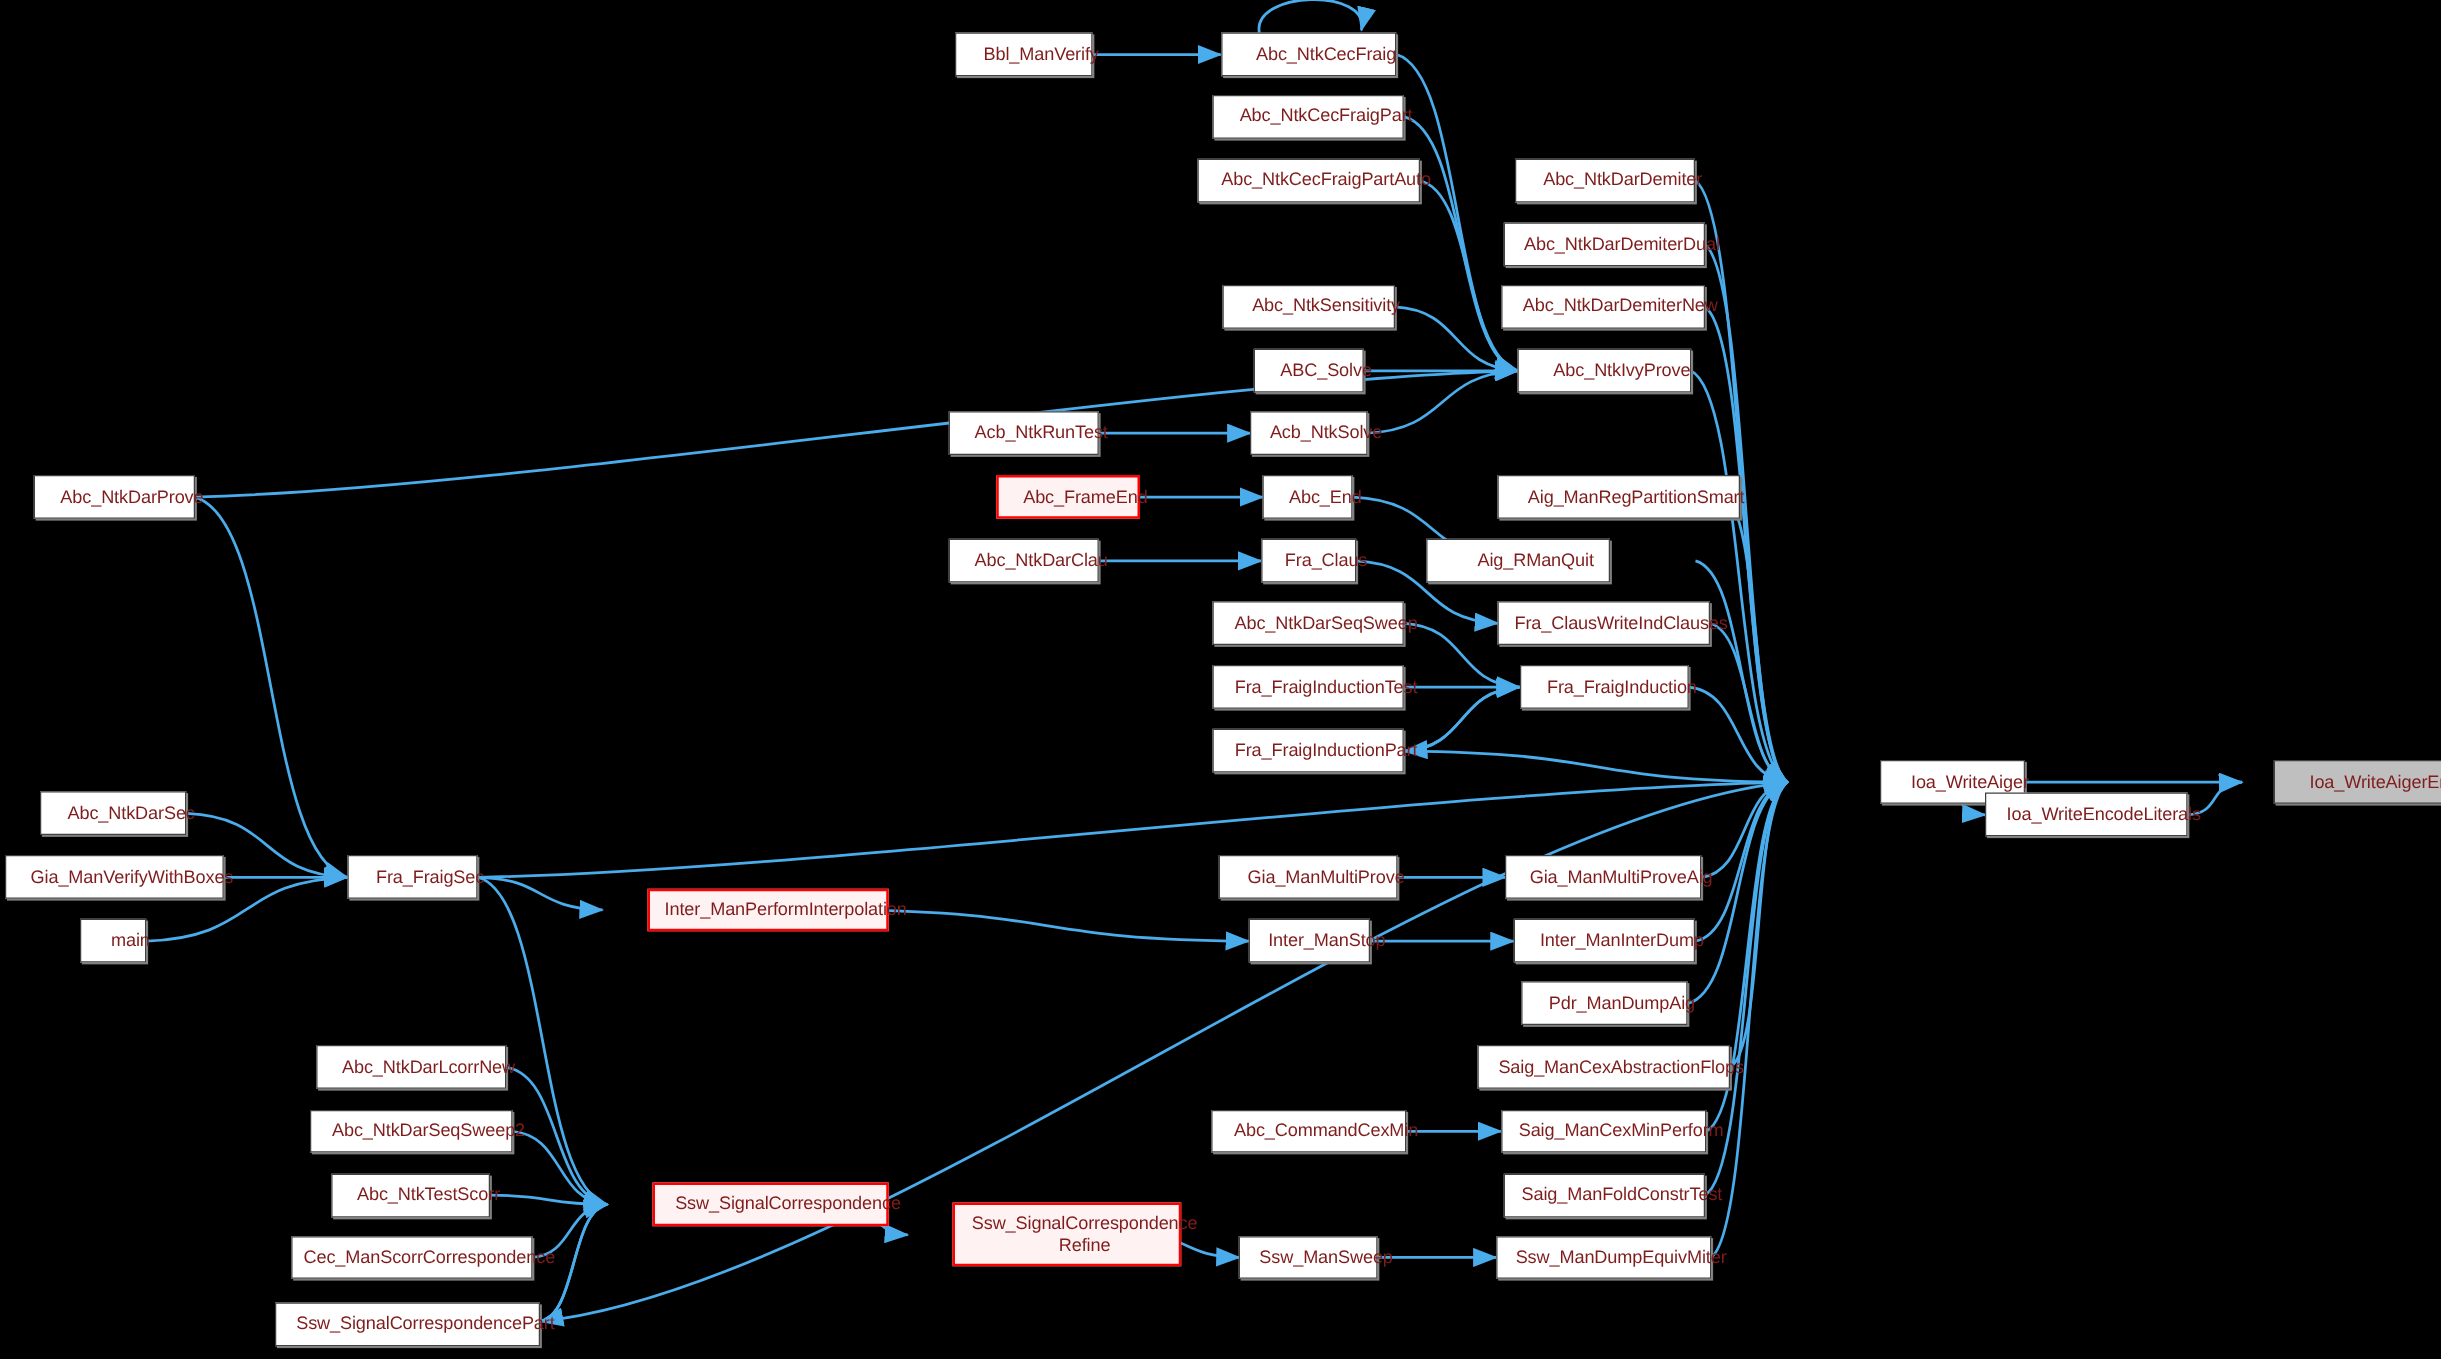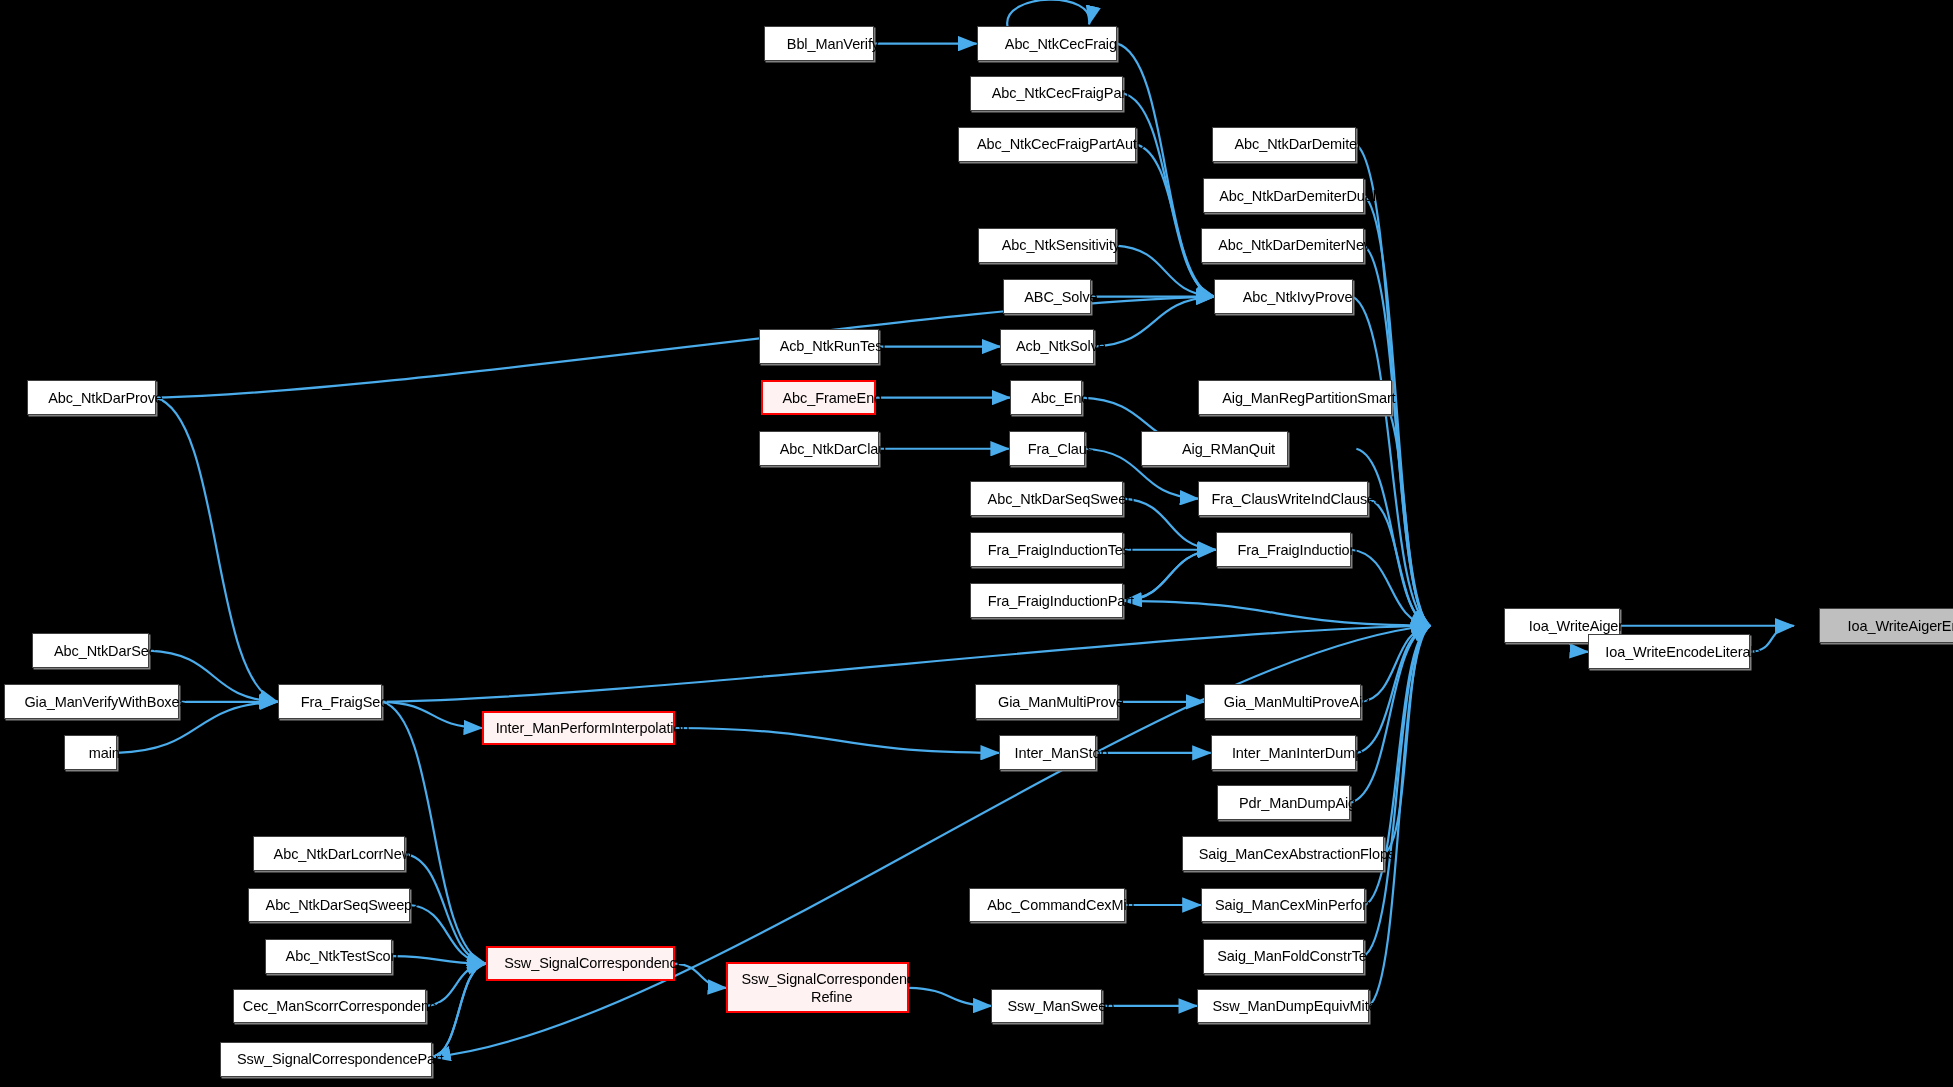--- a/index.html
+++ b/index.html
@@ -9,34 +9,35 @@
     width:1953px;height:1087px;position:relative;overflow:hidden;
   }
   #canvas{position:absolute;left:0;top:0;width:1953px;height:1087px;}
   #edges{position:absolute;left:0;top:0;width:1953px;height:1087px;pointer-events:none;}
   .node{
     position:absolute;
     box-sizing:border-box;
     background:#ffffff;
     border:1px solid #404040;
     box-shadow:1.5px 1.5px 0 0 #808080;
-    color:#000000;
+    color:#7f1d1d;
     font-size:14.5px;
     line-height:1.12;
     display:flex;align-items:center;justify-content:center;
     text-align:center;
     white-space:nowrap;
     letter-spacing:-0.1px;
     padding-left:28px;
   }
   .node.multiline{white-space:normal;line-height:1.25;}
   .node.red{
     background:#fff2f2;
     border:2px solid #ff0000;
     box-shadow:none;
+    margin-left:36px;
   }
   .node.current{
     background:#bfbfbf;
     border:1px solid #404040;
     box-shadow:1.5px 1.5px 0 0 #808080;
   }
 </style>
 </head>
 <body style="background: rgb(0, 0, 0);">
 

